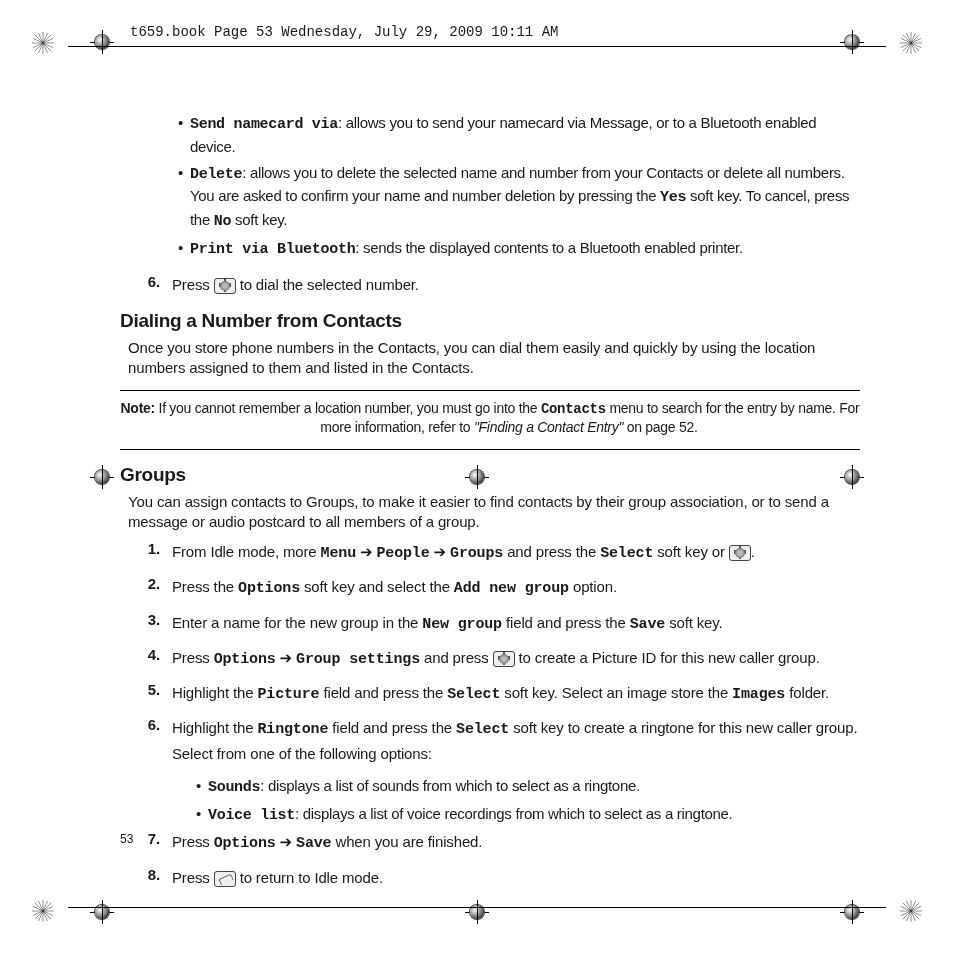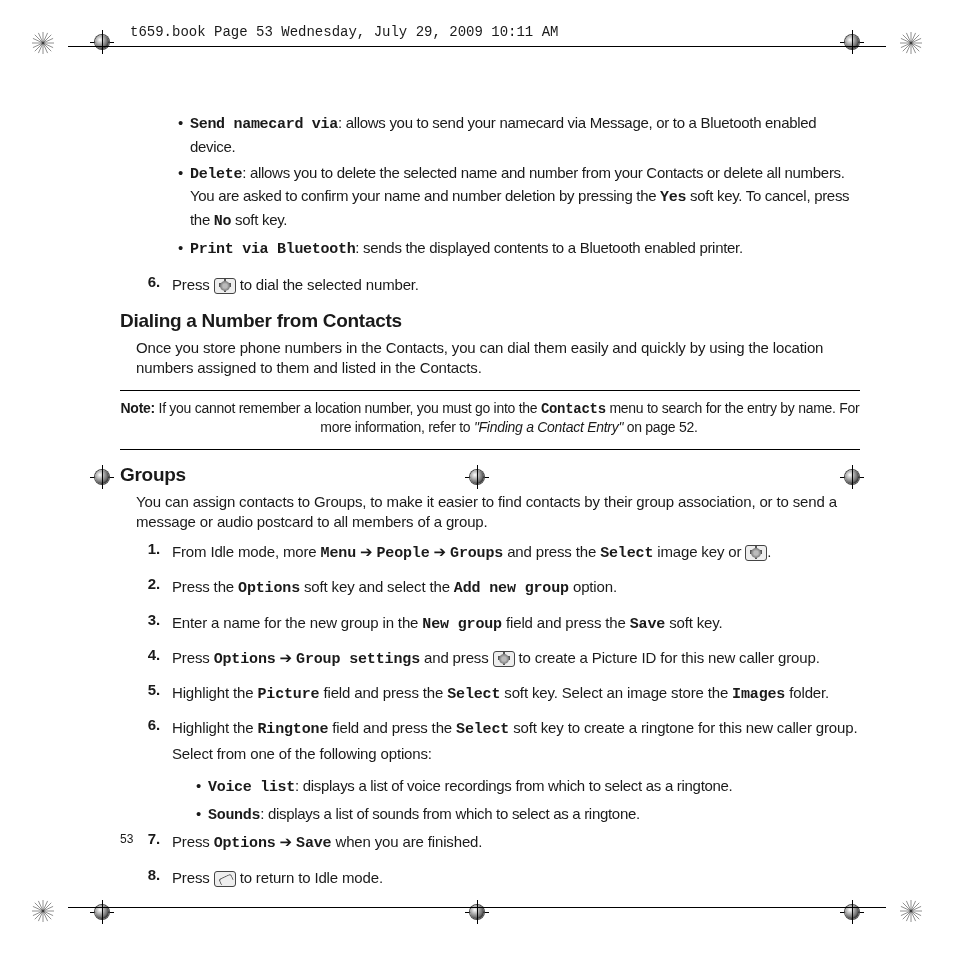--- a/index.html
+++ b/index.html
@@ -23,21 +23,21 @@
 .bl li::before { content: "•"; position: absolute; left: 0; }
 .inner { margin-left: 58px; margin-bottom: 12px; }
 .num-row { display: flex; margin-bottom: 10px; }
 .num-row .n { width: 32px; font-weight: bold; flex-shrink: 0; text-align: right; padding-right: 12px; }
 .num-row .t { flex: 1; line-height: 1.55; }
 .icon-btn { display: inline-block; vertical-align: -4px; width: 22px; height: 16px; border: 1px solid #444; border-radius: 3px; background: #eee; position: relative; overflow:hidden; }
 .icon-btn.nav::after { content:""; position:absolute; left:5px; top:2px; width:10px; height:10px; border-radius:50%; background: radial-gradient(circle,#bbb 30%,#888 60%,#666); }
 .icon-btn.nav::before { content:""; position:absolute; left:9px; top:-1px; width:2px; height:4px; background:#555; box-shadow: 0 10px 0 #555, -5px 5px 0 #555, 5px 5px 0 #555; }
 .icon-btn.end::after { content:""; position:absolute; left:4px; top:4px; width:12px; height:6px; border:1.5px solid #555; border-radius:3px 3px 0 0; border-bottom:none; transform: rotate(-25deg); }
 .h2 { font-weight: bold; font-size: 19px; margin: 14px 0 6px; letter-spacing: -0.015em; }
-.para { line-height: 1.35; margin: 0 0 8px 16px; }
+.para { line-height: 1.35; margin: 0 0 8px 8px; }
 .rule { height: 1px; background: #000; margin: 12px 0 8px; }
 .note { font-size: 14px; line-height: 1.3; }
 .note-lbl { font-weight: bold; }
 .note-ref { font-style: italic; }
 .note-wrap { padding-left: 0; text-indent: 0; text-align: center; }
 .note-wrap .ind { display:block; padding-left: 38px; text-indent: -38px; }
 .h3i { font-weight: bold; font-style: italic; font-size: 15px; margin: 12px 0 6px; }
 .arrow { display:inline; }
 .ol { margin-left: 20px; }
 .inner2 { margin-left: 56px; }
@@ -148,21 +148,21 @@
   </div>
   <div class="rule"></div>
 
   <div class="h2">Groups</div>
   <div class="para">You can assign contacts to Groups, to make it easier to find contacts by their group association, or to send a message or audio postcard to all members of a group.</div>
 
 
   <div class="ol">
     <div class="num-row">
           <div class="n">1.</div>
-          <div class="t"><span>From Idle mode, more </span><b>Menu</b><span class="arrow">  ➔ </span><b>People</b><span class="arrow"> ➔ </span><b>Groups</b><span> and press the </span><b>Select</b><span> image key or </span><span class="icon-btn nav"></span><span>.</span></div>
+          <div class="t"><span>From Idle mode, more </span><b>Menu</b><span class="arrow">  ➔ </span><b>People</b><span class="arrow"> ➔ </span><b>Groups</b><span> and press the </span><b>Select</b><span> soft key or </span><span class="icon-btn nav"></span><span>.</span></div>
         </div>
 
     <div class="num-row">
           <div class="n">2.</div>
           <div class="t"><span>Press the </span><b>Options</b><span> soft key and select the </span><b>Add new group</b><span> option.</span></div>
         </div>
 
     <div class="num-row">
           <div class="n">3.</div>
           <div class="t"><span>Enter a name for the new group in the </span><b>New group</b><span> field and press the </span><b>Save</b><span> soft key.</span></div>
@@ -177,22 +177,22 @@
           <div class="n">5.</div>
           <div class="t"><span>Highlight the </span><b>Picture</b><span> field and press the </span><b>Select</b><span> soft key. Select an image store the </span><b>Images</b><span> folder.</span></div>
         </div>
 
     <div class="num-row">
           <div class="n">6.</div>
           <div class="t"><span>Highlight the </span><b>Ringtone</b><span> field and press the </span><b>Select</b><span> soft key to create a ringtone for this new caller group. Select from one of the following options:</span></div>
         </div>
 
     <ul class="bl condensed inner2">
+      <li><b>Sounds</b><span>: displays a list of sounds from which to select as a ringtone.</span></li>
       <li><b>Voice list</b><span>: displays a list of voice recordings from which to select as a ringtone.</span></li>
-      <li><b>Sounds</b><span>: displays a list of sounds from which to select as a ringtone.</span></li>
     </ul>
 
     <div class="num-row">
           <div class="n">7.</div>
           <div class="t"><span>Press </span><b>Options</b><span class="arrow">  ➔ </span><b>Save</b><span> when you are finished.</span></div>
         </div>
 
     <div class="num-row">
           <div class="n">8.</div>
           <div class="t"><span>Press </span><span class="icon-btn end"></span><span> to return to Idle mode.</span></div>

